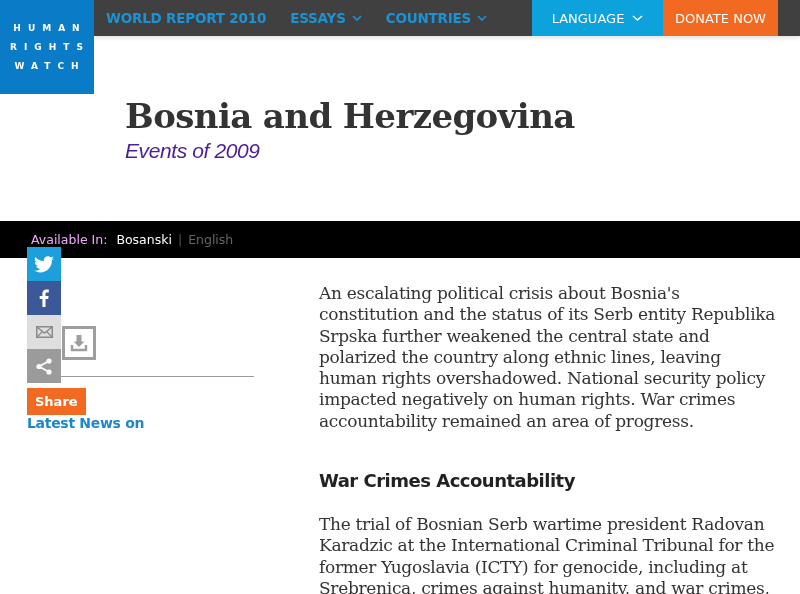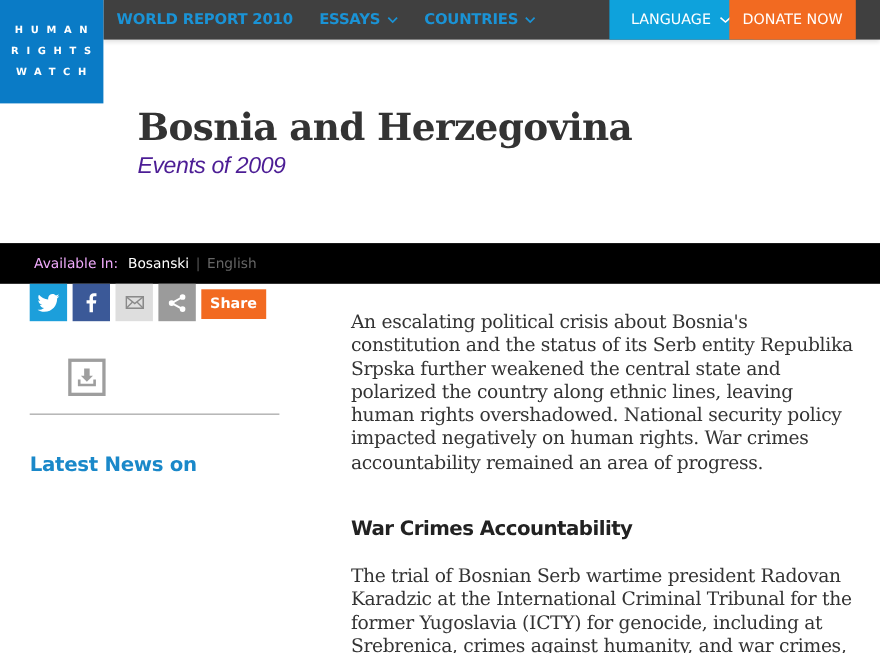--- a/index.html
+++ b/index.html
@@ -23,21 +23,21 @@
     display: flex; align-items: center;
   }
   .nav-item {
     font-family: "DejaVu Sans", sans-serif; font-weight: bold; font-size: 13.5px;
     color: #1a93d6; margin-left: 12px; margin-right: 12px; display: flex; align-items: center;
     white-space: nowrap; cursor: pointer; letter-spacing: -0.2px;
   }
   .nav-item .chev { margin-left: 6px; width: 10px; height: 10px; display: inline-block; }
   .nav-item.first { margin-left: 12px; }
   .lang-btn {
-    position: absolute; left: 460px; top: 0; width: 131px; height: 36px;
+    position: absolute; left: 438px; top: 0; width: 131px; height: 36px;
     background: #0ea2dc; color: #fff; display: flex; align-items: center; justify-content: center;
     font-family: "DejaVu Sans", sans-serif; font-size: 13px; cursor: pointer;
   }
   .lang-btn .chev { margin-left: 8px; width: 11px; height: 10px; }
   .donate-btn {
     position: absolute; left: 569px; top: 0; width: 115px; height: 36px;
     background: #f26a21; color: #fff; display: flex; align-items: center; justify-content: center;
     font-family: "DejaVu Sans", sans-serif; font-size: 13px; cursor: pointer;
   }
 
@@ -55,41 +55,41 @@
   .avail-bar {
     position: absolute; left: 0; top: 221px; width: 800px; height: 37px;
     background: #000; display: flex; align-items: center; padding-left: 31px;
     font-family: "DejaVu Sans", sans-serif; font-size: 12.5px;
   }
   .avail-bar .label { color: #f0abfc; margin-right: 9px; }
   .avail-bar .lang-link { color: #fff; cursor: pointer; }
   .avail-bar .sep { color: #555; margin: 0 6px; }
   .avail-bar .lang-current { color: #666; }
 
-  .share-row { position: absolute; left: 27px; top: 258px; display: flex; }
+  .share-row { position: absolute; left: 27px; top: 247px; display: flex; flex-direction: column; }
   .sbtn { width: 34px; height: 34px; margin-right: 5px; display: flex; align-items: center; justify-content: center; cursor: pointer; }
   .sbtn.tw { background: #1c9fdb; }
   .sbtn.fb { background: #3b5998; }
   .sbtn.em { background: #dedede; }
   .sbtn.sh { background: #9b9b9b; }
   .share-label {
     margin-left: 0; margin-top: 5px; height: 27px; padding: 0 8px;
     background: #f26a21; color: #fff; font-family: "DejaVu Sans", sans-serif; font-weight: bold;
     font-size: 13px; display: flex; align-items: center; cursor: pointer;
   }
 
   .download {
     position: absolute; left: 62px; top: 326px; width: 34px; height: 34px;
     border: 3px solid #9e9e9e; display: flex; align-items: center; justify-content: center; cursor: pointer;
   }
   .side-rule { position: absolute; left: 27px; top: 376px; width: 227px; height: 1px; background: #9a9a9a; }
 
   .latest {
     position: absolute; left: 27px; top: 412px; width: 260px;
-    font-family: "DejaVu Sans", sans-serif; font-weight: bold; font-size: 18px; line-height: 22px;
+    font-family: "DejaVu Sans", sans-serif; font-weight: bold; font-size: 14px; line-height: 22px;
     color: #1a88c9; cursor: pointer; letter-spacing: -0.3px;
   }
   .latest .raquo { margin-left: 6px; }
 
   .main { position: absolute; left: 319px; top: 283px; width: 460px; }
   .para {
     font-family: "DejaVu Serif", serif; font-size: 17px; line-height: 21.3px; color: #333;
     letter-spacing: -0.3px;
   }
   .h2 {

